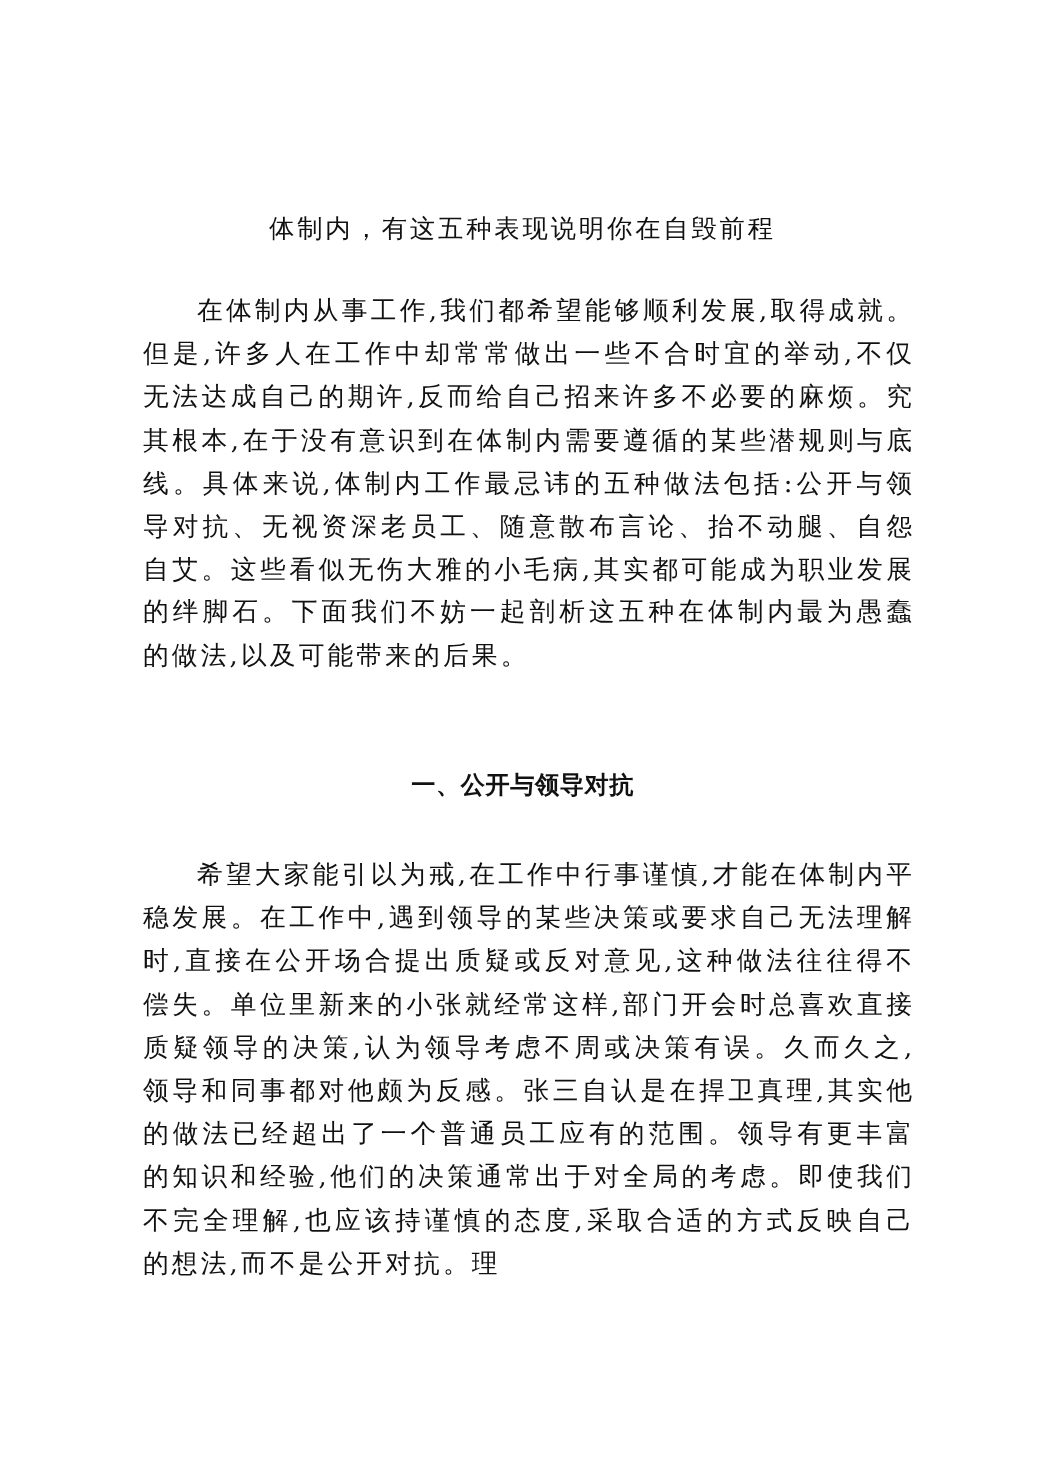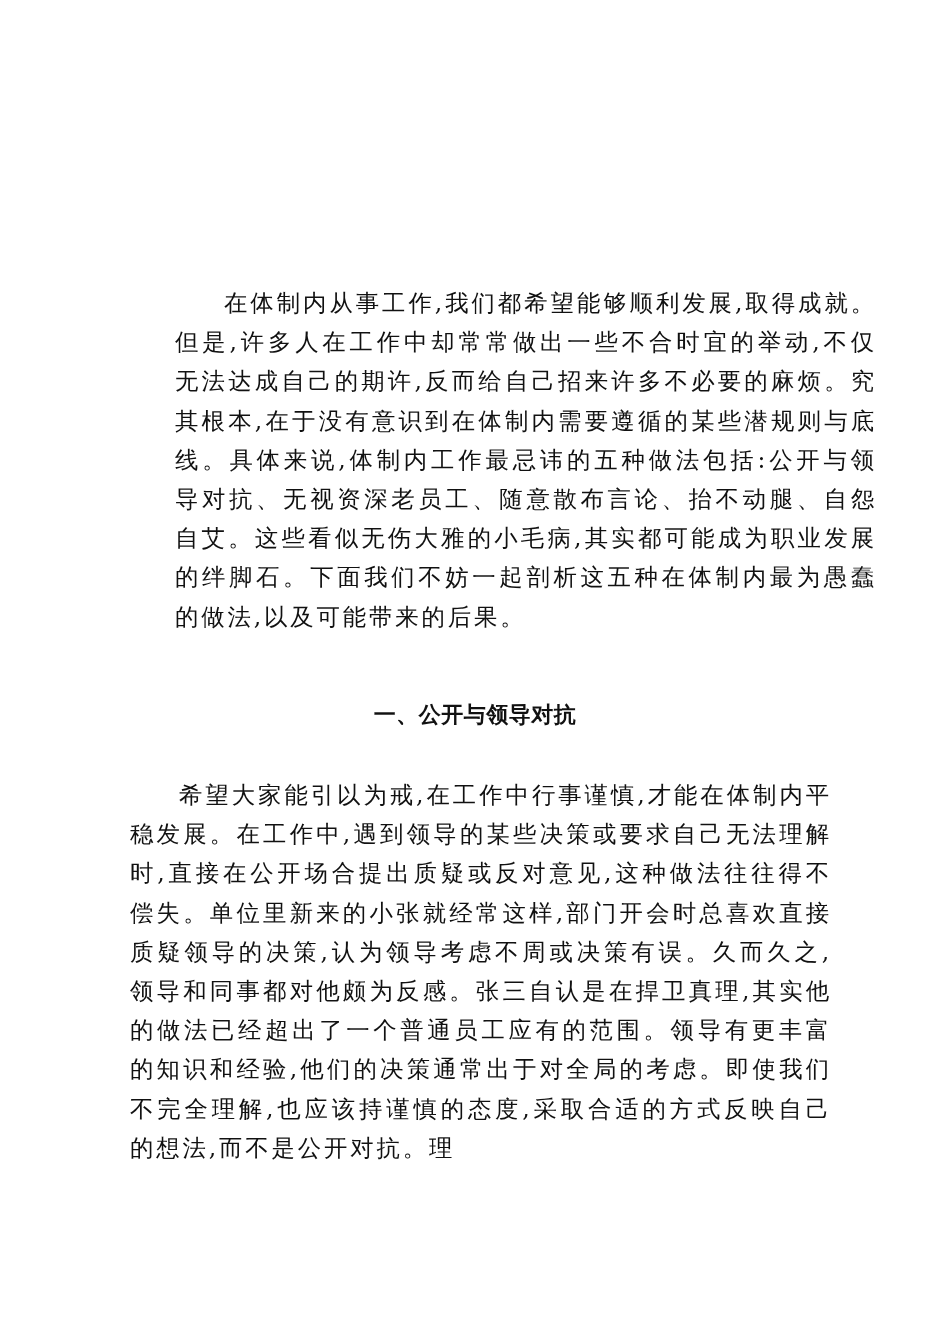--- a/index.html
+++ b/index.html
@@ -41,40 +41,41 @@
   }
   .para {
     margin: 0;
     font-size: 23.4px;
     line-height: 39.2px;
     letter-spacing: 2.85px;
     text-align: justify;
     text-align-last: left;
     text-indent: 49px;
   }
-  #block-1 { top: 284px; margin-left: 45px; }
+  #block-1 { top: 263px; }
   .section-heading {
     position: absolute;
     top: 696px;
     left: 0;
     width: 950px;
     text-align: center;
     font-size: 22px;
     line-height: 36px;
     font-weight: bold;
     letter-spacing: 0.5px;
     margin: 0;
   }
   #block-2 { top: 776px; }
 </style>
 </head>
 <body>
 
 <div class="page">
 
+  <h1 class="doc-title">体制内，有这五种表现说明你在自毁前程</h1>
 
   <div class="body-block" id="block-1">
     <p class="para">在体制内从事工作,我们都希望能够顺利发展,取得成就。但是,许多人在工作中却常常做出一些不合时宜的举动,不仅无法达成自己的期许,反而给自己招来许多不必要的麻烦。究其根本,在于没有意识到在体制内需要遵循的某些潜规则与底线。具体来说,体制内工作最忌讳的五种做法包括:公开与领导对抗、无视资深老员工、随意散布言论、抬不动腿、自怨自艾。这些看似无伤大雅的小毛病,其实都可能成为职业发展的绊脚石。下面我们不妨一起剖析这五种在体制内最为愚蠢的做法,以及可能带来的后果。</p>
   </div>
 
   <h2 class="section-heading">一、公开与领导对抗</h2>
 
   <div class="body-block" id="block-2">
     <p class="para">希望大家能引以为戒,在工作中行事谨慎,才能在体制内平稳发展。在工作中,遇到领导的某些决策或要求自己无法理解时,直接在公开场合提出质疑或反对意见,这种做法往往得不偿失。单位里新来的小张就经常这样,部门开会时总喜欢直接质疑领导的决策,认为领导考虑不周或决策有误。久而久之,领导和同事都对他颇为反感。张三自认是在捍卫真理,其实他的做法已经超出了一个普通员工应有的范围。领导有更丰富的知识和经验,他们的决策通常出于对全局的考虑。即使我们不完全理解,也应该持谨慎的态度,采取合适的方式反映自己的想法,而不是公开对抗。理</p>
   </div>

